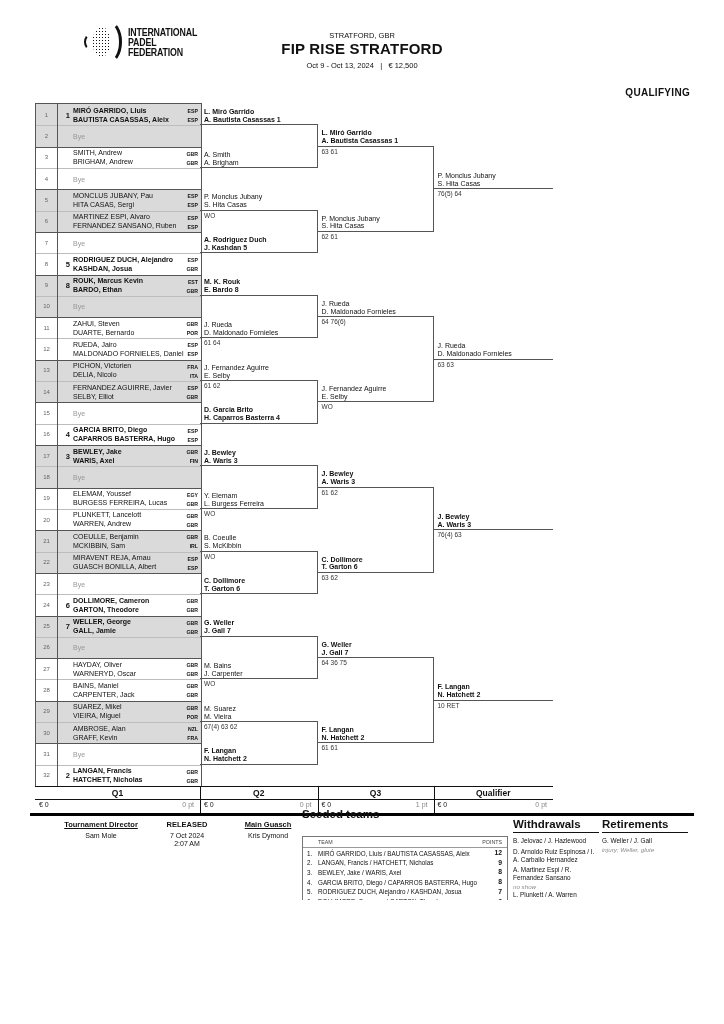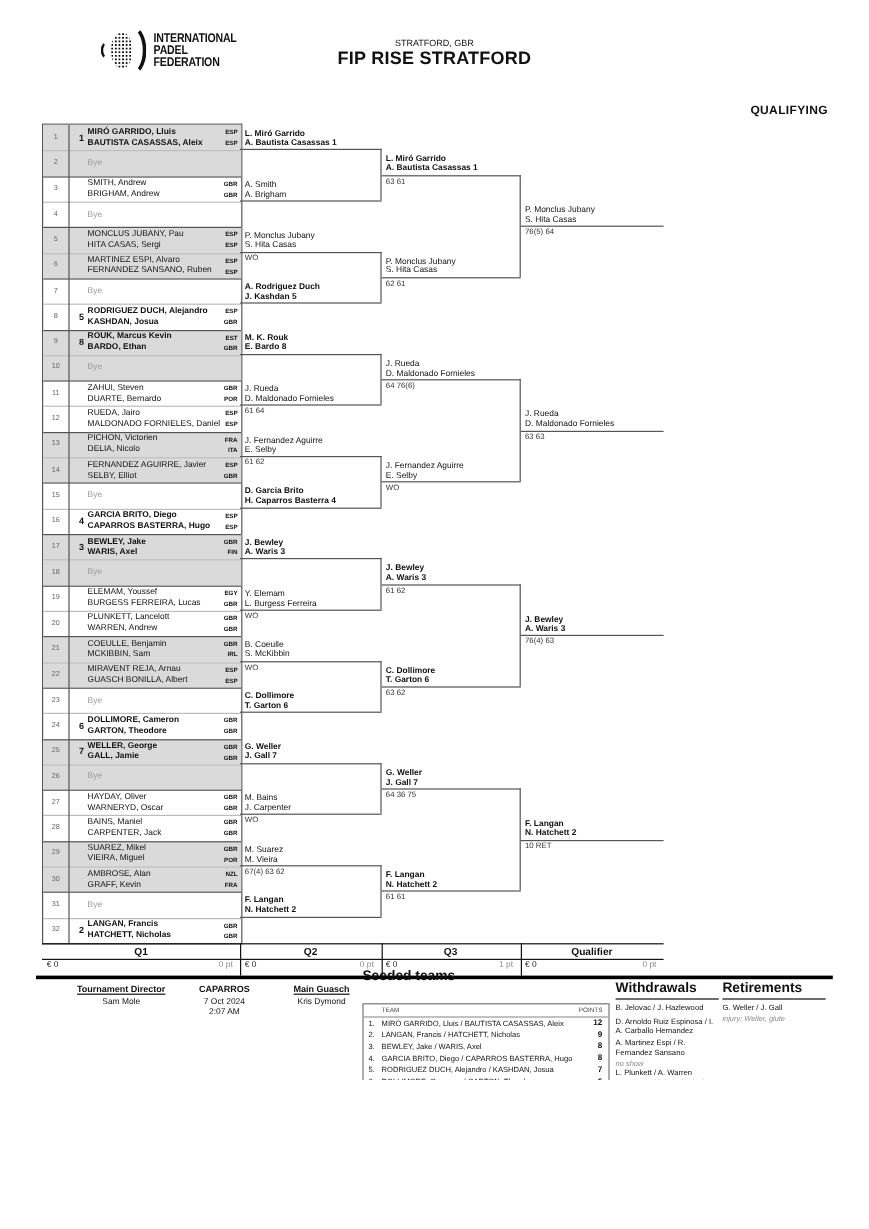--- a/index.html
+++ b/index.html
@@ -64,20 +64,25 @@
     <div id="org-text">
       <div>INTERNATIONAL</div>
       <div>PADEL</div>
       <div>FEDERATION</div>
     </div>
   </div>
 
   <div id="title-block">
     <div id="evt-sub">STRATFORD, GBR</div>
     <div id="evt-title">FIP RISE STRATFORD</div>
+    <div id="evt-dates">
+      <span>Oct 9 - Oct 13, 2024</span>
+      <span>&nbsp;&nbsp;</span><span>|</span><span>&nbsp;&nbsp;</span>
+      <span>€ 12,500</span>
+    </div>
   </div>
 
   <div id="stage">QUALIFYING</div>
 
   <div id="entries">
       <div class="erow" style="top: 0px; height: 21.31px; background: rgb(218, 218, 218);">
         <div class="num" style="">1</div>
         <div class="seed" style="">1</div>
         <div class="names" style="font-weight: 700;">
           <div style="">MIRÓ GARRIDO, Lluis</div>
@@ -600,21 +605,21 @@
       <div class="strip-pts" style="left: 513px; width: 34px; top: 801px;">0 pt</div>
       <div class="abs" style="left: 433.5px; top: 785.5px; width: 1px; height: 27px; background: rgb(17, 17, 17);"></div>
       <div class="abs" style="left: 30px; width: 664px; top: 813px; height: 3px; background: rgb(0, 0, 0);"></div>
     </div>
 
   <div class="abs" style="left:58px;top:820px;width:86px;">
     <div class="f-head">Tournament Director</div>
     <div class="f-val">Sam Mole</div>
   </div>
   <div class="abs" style="left:152px;top:820px;width:70px;">
-    <div class="f-head nound">CAPARROS</div>
+    <div class="f-head nound">RELEASED</div>
     <div class="f-val">7 Oct 2024</div>
     <div class="f-val" style="margin-top:1px;">2:07 AM</div>
   </div>
   <div class="abs" style="left:230px;top:820px;width:76px;">
     <div class="f-head">Main Guasch</div>
     <div class="f-val">Kris Dymond</div>
   </div>
 
   <div class="abs" style="left:302px;top:808px;" id="seeded-title">Seeded teams</div>
   <div id="seeded-box">

